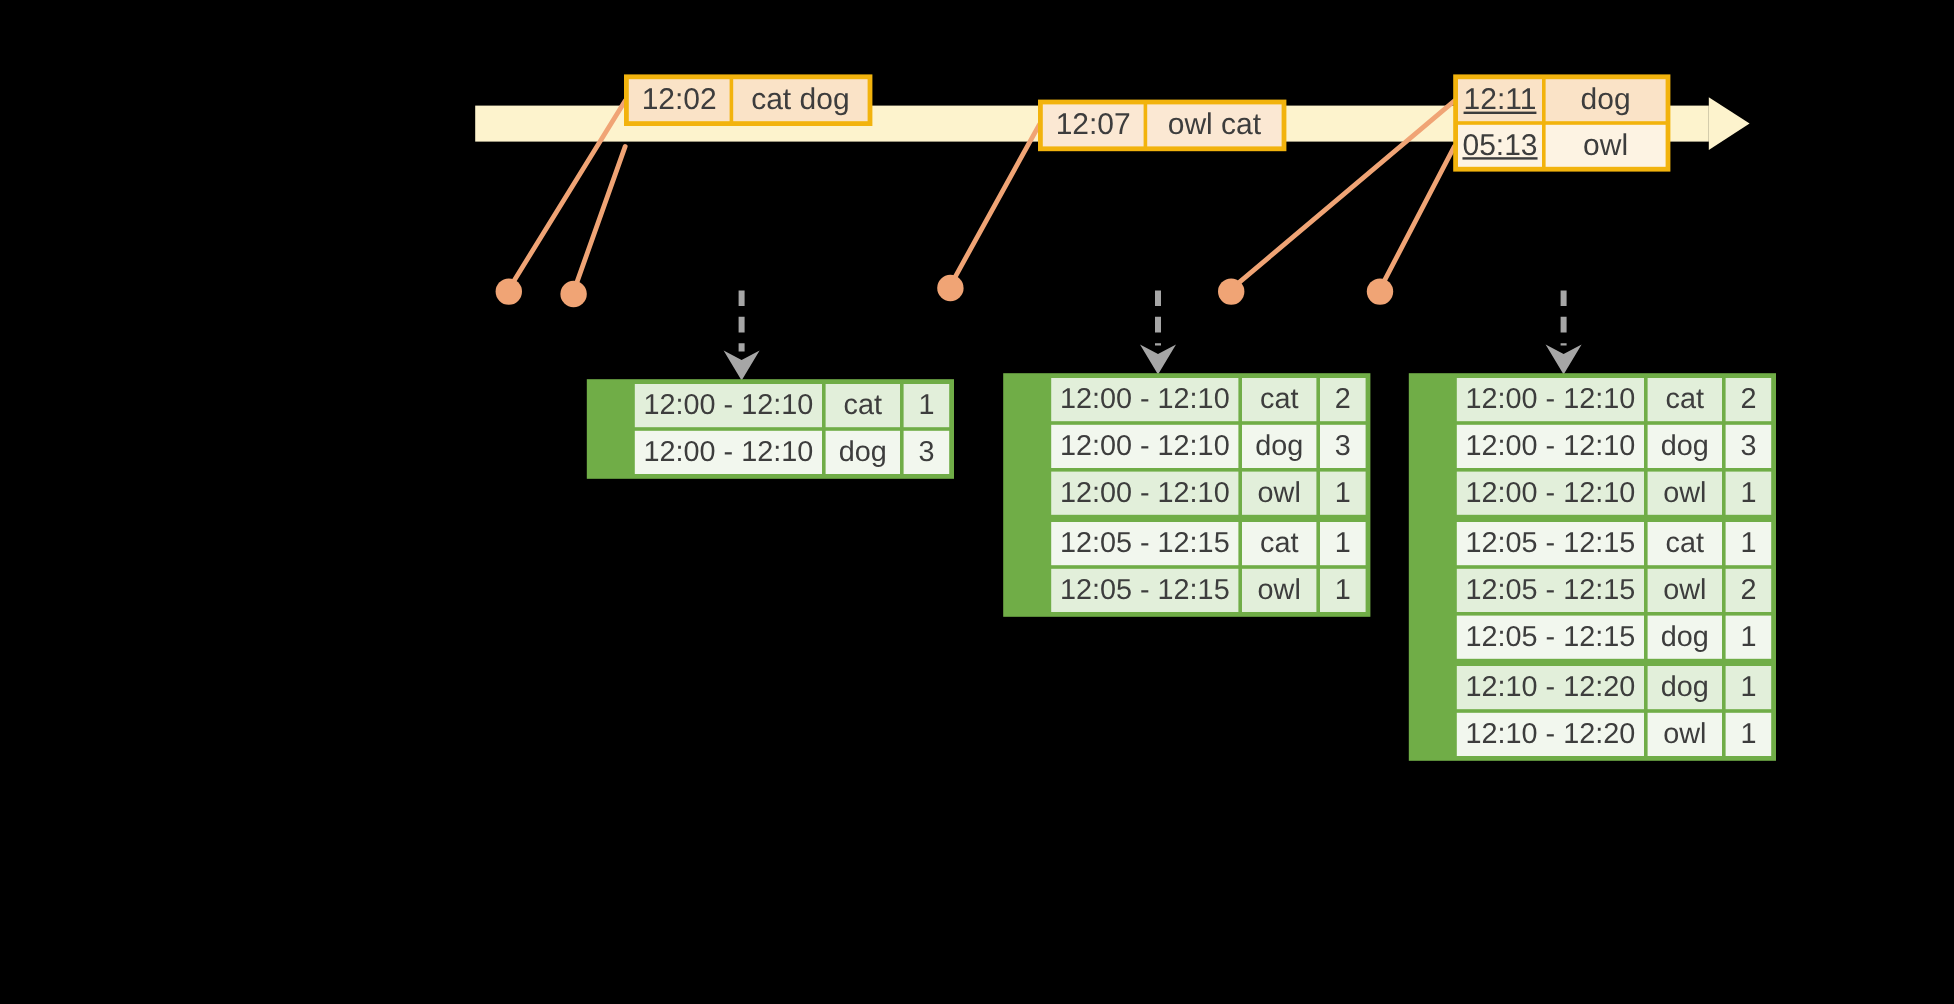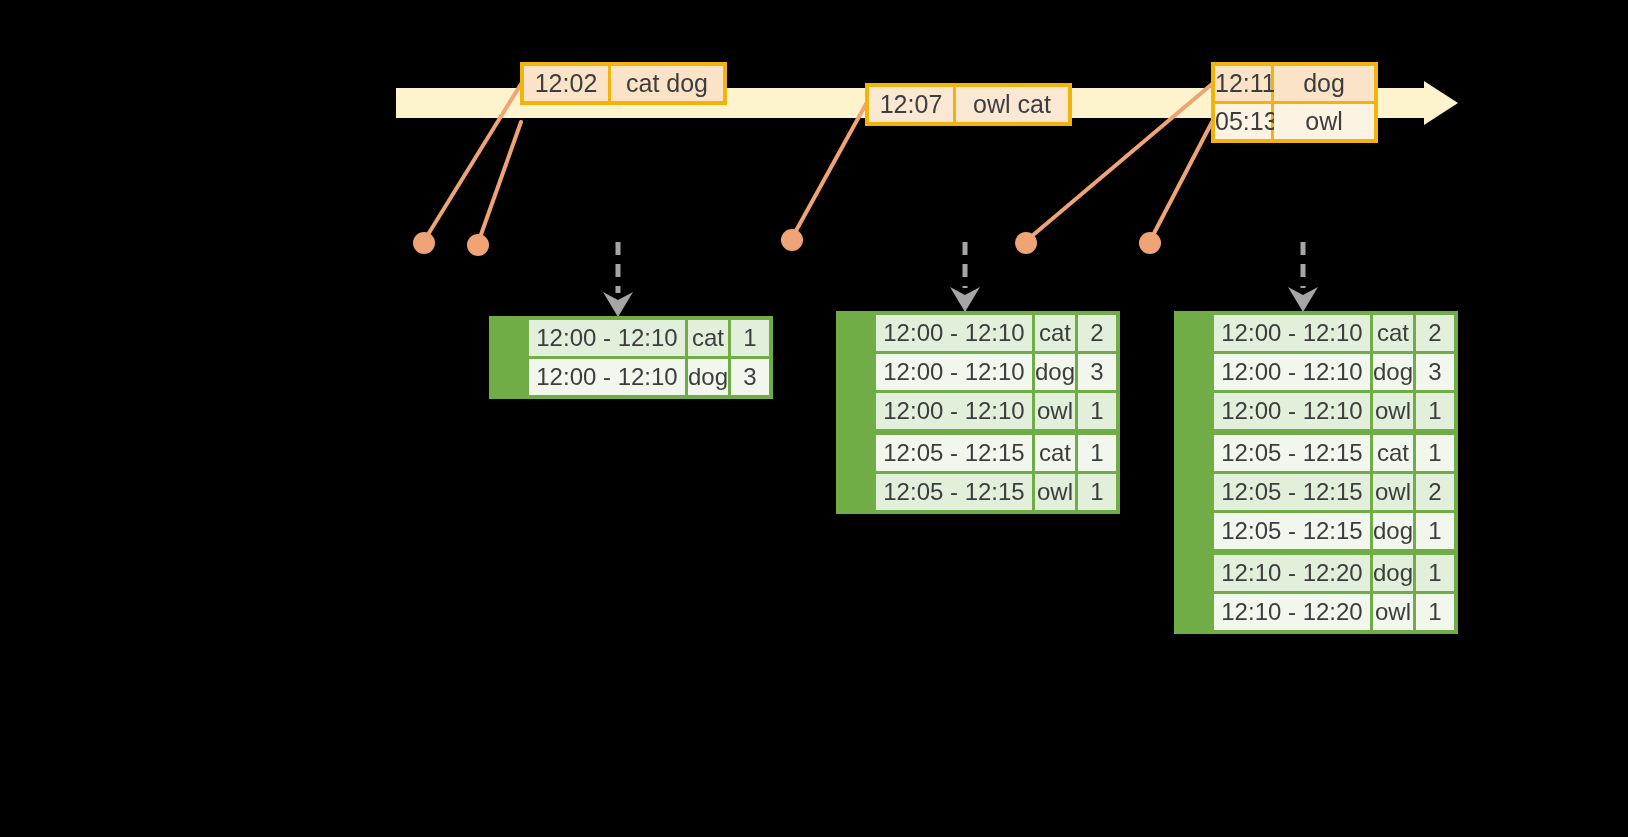--- a/index.html
+++ b/index.html
@@ -14,37 +14,37 @@
   .otable { position:absolute; background:#f2b30d; padding:4px;
             display:flex; flex-direction:column; gap:3px; }
   .otable .row { display:flex; gap:3px; }
   .otable .cell { height:35px; line-height:35px; text-align:center;
                   font-size:25px; color:#3d3d3d; white-space:nowrap; }
   .otable .row:nth-child(odd) .cell  { background:#fae3c7; }
   .otable .row:nth-child(even) .cell { background:#fdf3e3; }
   .otable .row.mid .cell { background:#fbe8d3; }
   .ot-wide .c-time  { width:84px; }
   .ot-wide .c-words { width:112px; }
-  .ot-narrow .c-time  { width:56px; }
+  .ot-narrow .c-time  { width:70px;text-decoration:underline; }
   .ot-narrow .c-words { width:100px; }
   #otable-a { left:520px; top:62px;justify-content:center; }
   #otable-b { left:865px; top:83px; }
   #otable-c { left:1211px; top:62px; }
 
   
   .gtable { position:absolute; background:#70ad47; padding:4px;
             display:flex; flex-direction:column; gap:3px; }
   .gtable .row { display:flex; gap:3px; }
   .gtable .row.group-sep { margin-top:3px; }
   .gtable .cell { height:36px; line-height:36px; text-align:center;
                   font-size:24px; color:#3d3d3d; white-space:nowrap; }
   .gtable .row:nth-child(odd) .cell  { background:#e2efda; }
   .gtable .row:nth-child(even) .cell { background:#f2f7ee; }
   .gtable .c-window { width:156px;margin-left:36px; }
-  .gtable .c-animal { width:40px; }
+  .gtable .c-animal { width:62px; }
   .gtable .c-count  { width:38px; }
   #gtable-l { left:489px;  top:316px; }
   #gtable-m { left:836px;  top:311px; }
   #gtable-r { left:1174px; top:311px; }
 </style>
 </head>
 <body>
 
 <div id="canvas">
 

